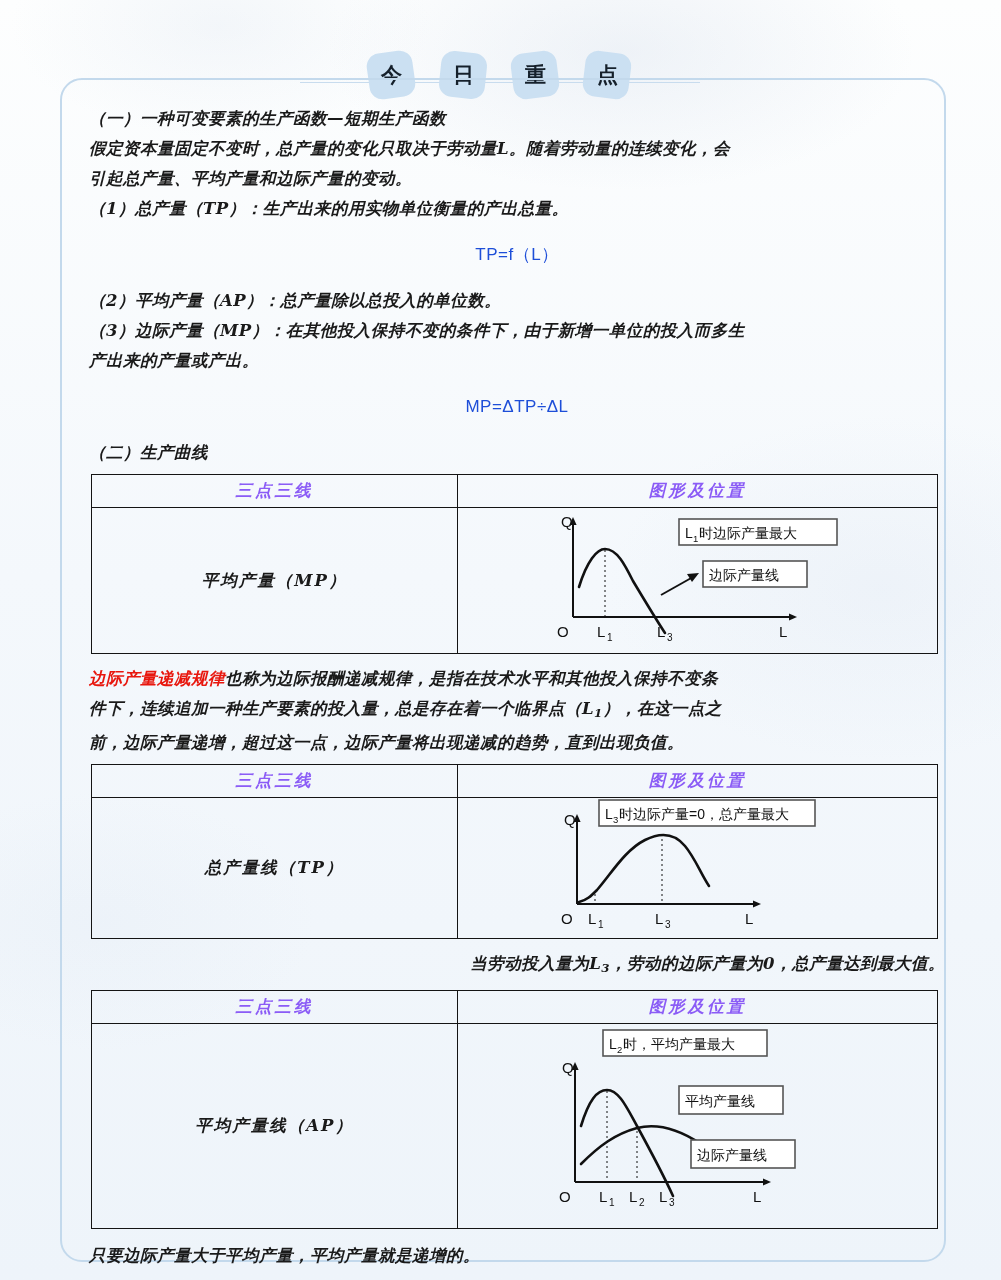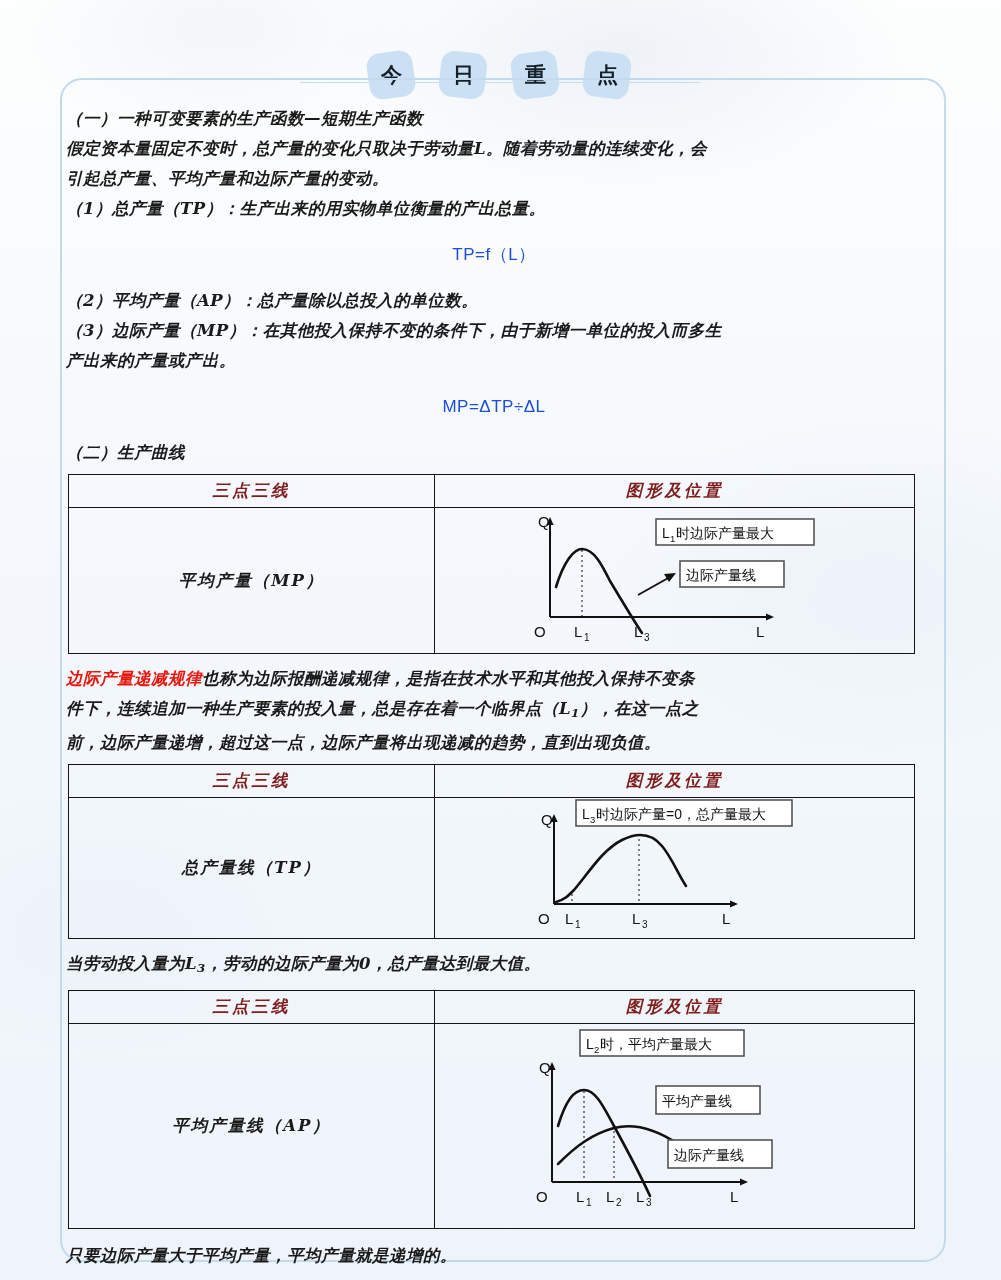--- a/index.html
+++ b/index.html
@@ -75,21 +75,21 @@
     width: 886px; height: 1184px;
     border: 2px solid #c3d9ec;
     border-radius: 22px;
     box-sizing: border-box;
     background: transparent;
   }
 
   
   .content {
     position: absolute;
-    left: 66px; top: 104px;
+    left: 89px; top: 104px;
     width: 856px;
   }
   .ptext {
     font-family: "DejaVu Serif", "Liberation Serif", serif;
     font-size: 16.5px;
     line-height: 30px;
     color: #1a1a1a;
     font-style: italic;
     font-weight: bold;
     letter-spacing: 0.5px;
@@ -129,38 +129,38 @@
   .tbl .col-a { width: 366px; }
   .tbl .col-b { width: 480px; }
   .th-cell {
     height: 32px;
     text-align: center;
     font-family: "DejaVu Serif", serif;
     font-style: italic;
     font-weight: bold;
     font-size: 16.5px;
     letter-spacing: 3px;
-    color: #7f1d1d;
+    color: #8b5cf6;
   }
   .label-cell {
     text-align: center;
     font-family: "DejaVu Serif", serif;
     font-style: italic;
     font-weight: bold;
     font-size: 16.5px;
     letter-spacing: 2px;
     color: #1a1a1a;
     vertical-align: middle;
   }
   .chart-cell {
     vertical-align: middle;
     text-align: center;
   }
   .mid-note {
-    text-align: left;
+    text-align: right;
     margin: 10px 0 0 0;
   }
   .bottom-note { margin-top: 12px; }
   svg text { font-family: "Liberation Sans", sans-serif; }
 </style>
 </head>
 <body>
 
 <div class="paper-wash"></div>
 

